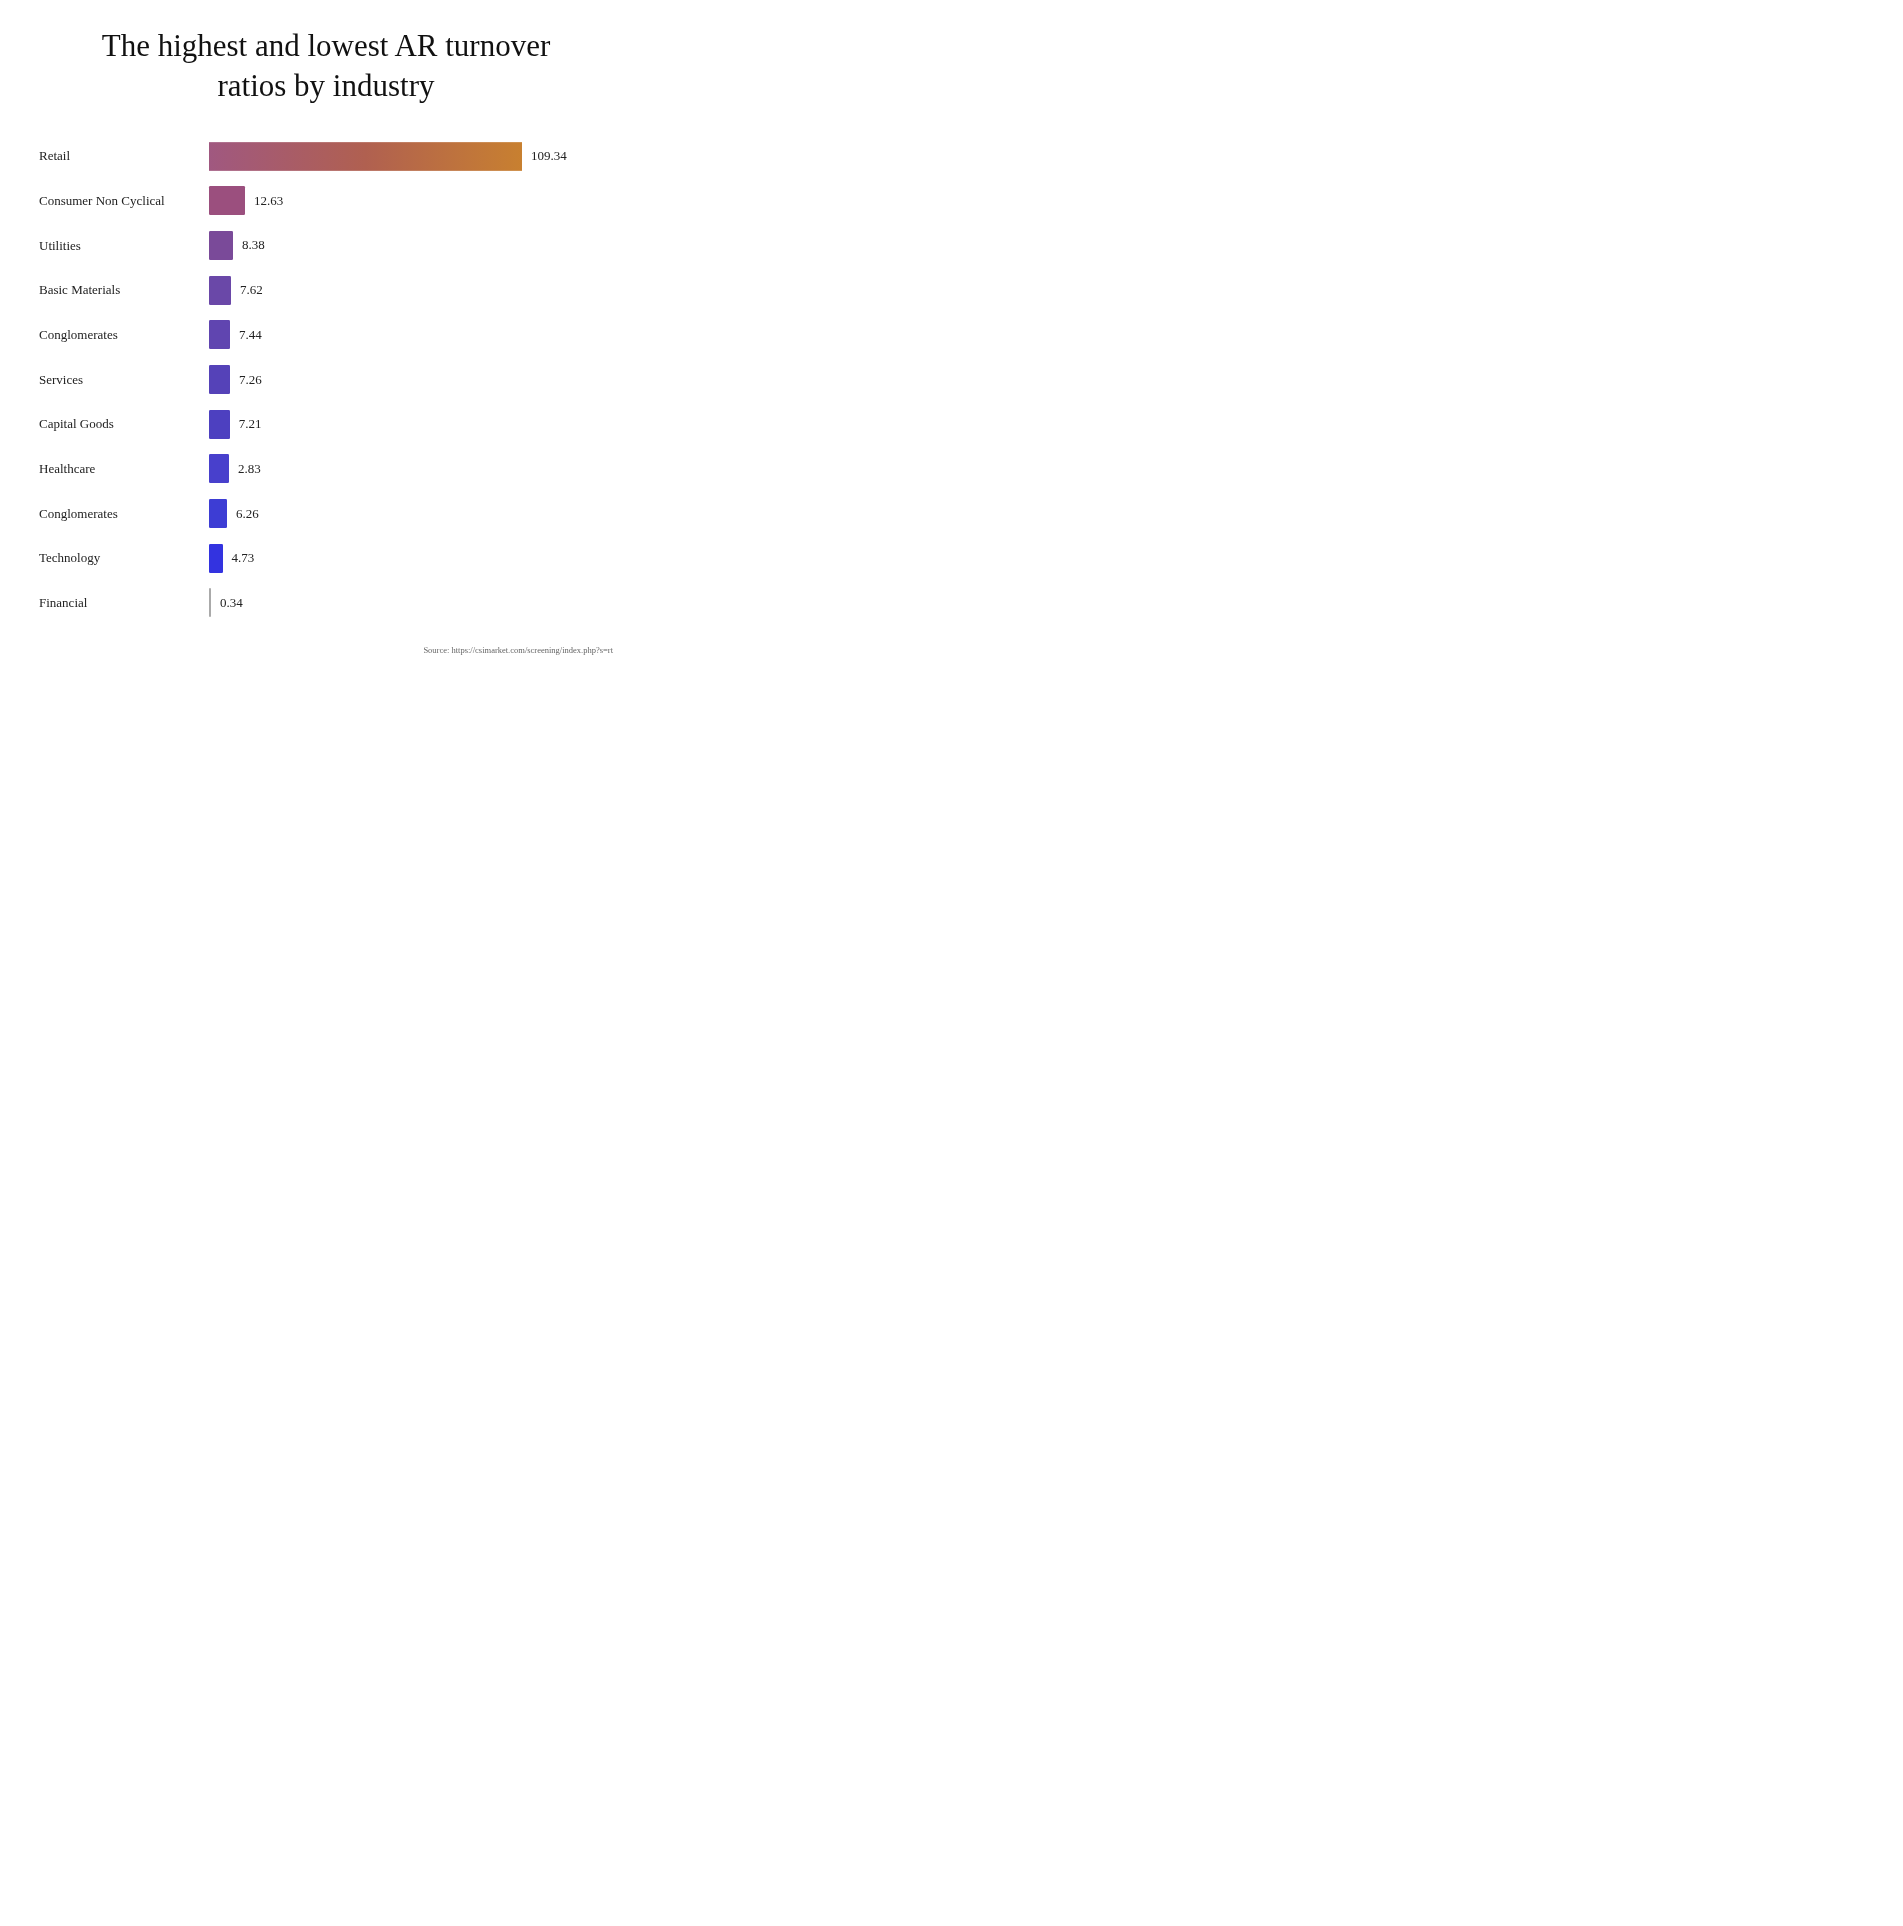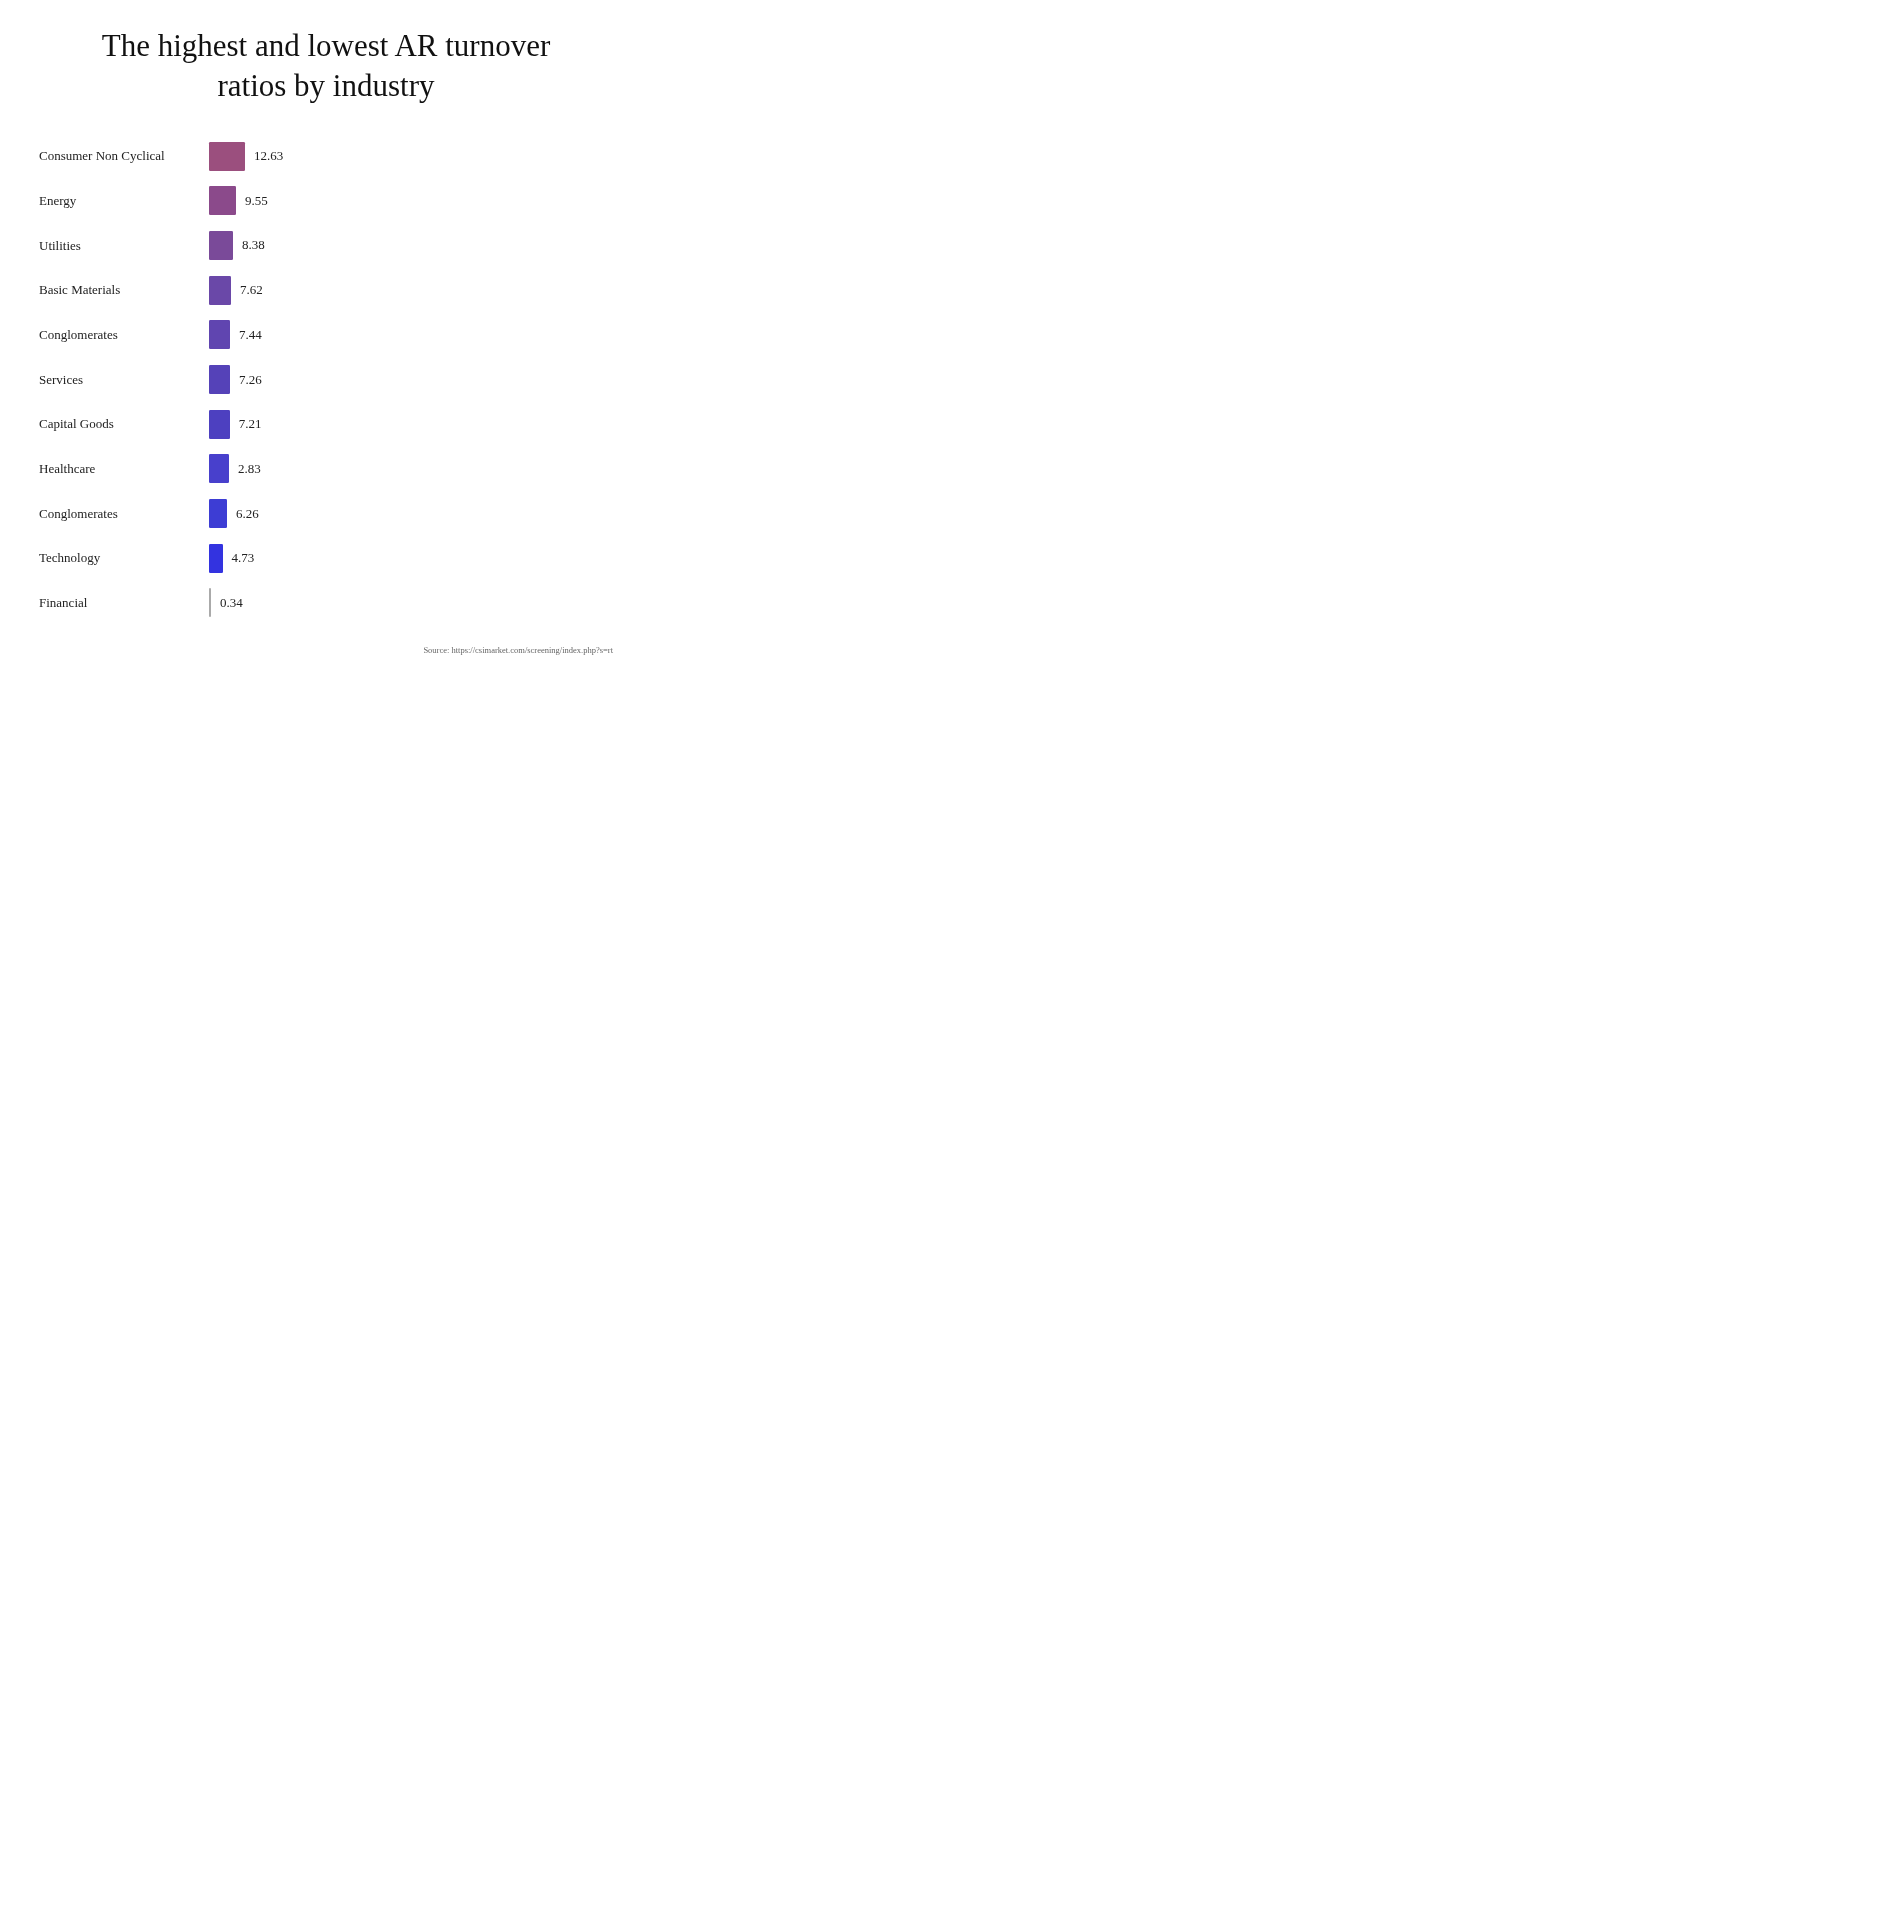--- a/index.html
+++ b/index.html
@@ -62,32 +62,34 @@
   </style>
 </head>
 <body>
 
 <h1 class="title">
   <span>The highest and lowest AR turnover</span><br>
   <span>ratios by industry</span>
 </h1>
 
 <div class="chart-area" id="chart-area">
+<div class="row">
+      <div class="label">Retail</div>
+      <div class="bar-container">
+        <svg width="313" height="29" style="display: inline-block; vertical-align: middle;" viewBox="0 0 480 44">
+          <rect x="0" y="0" width="480" height="44" fill="url(#retailGrad)"></rect>
+        </svg>
+        <span class="value-label">109.34</span>
+      </div>
+    </div>
     <div class="row">
       <div class="label">Consumer Non Cyclical</div>
       <div class="bar-container">
         <div class="bar" style="width: 36px; background-color: rgb(155, 79, 126);"></div>
         <span class="value-label">12.63</span>
-      </div>
-    </div>
-    <div class="row">
-      <div class="label">Energy</div>
-      <div class="bar-container">
-        <div class="bar" style="width: 27px; background-color: rgb(139, 74, 139);"></div>
-        <span class="value-label">9.55</span>
       </div>
     </div>
     <div class="row">
       <div class="label">Utilities</div>
       <div class="bar-container">
         <div class="bar" style="width: 24px; background-color: rgb(122, 74, 153);"></div>
         <span class="value-label">8.38</span>
       </div>
     </div>
     <div class="row">

